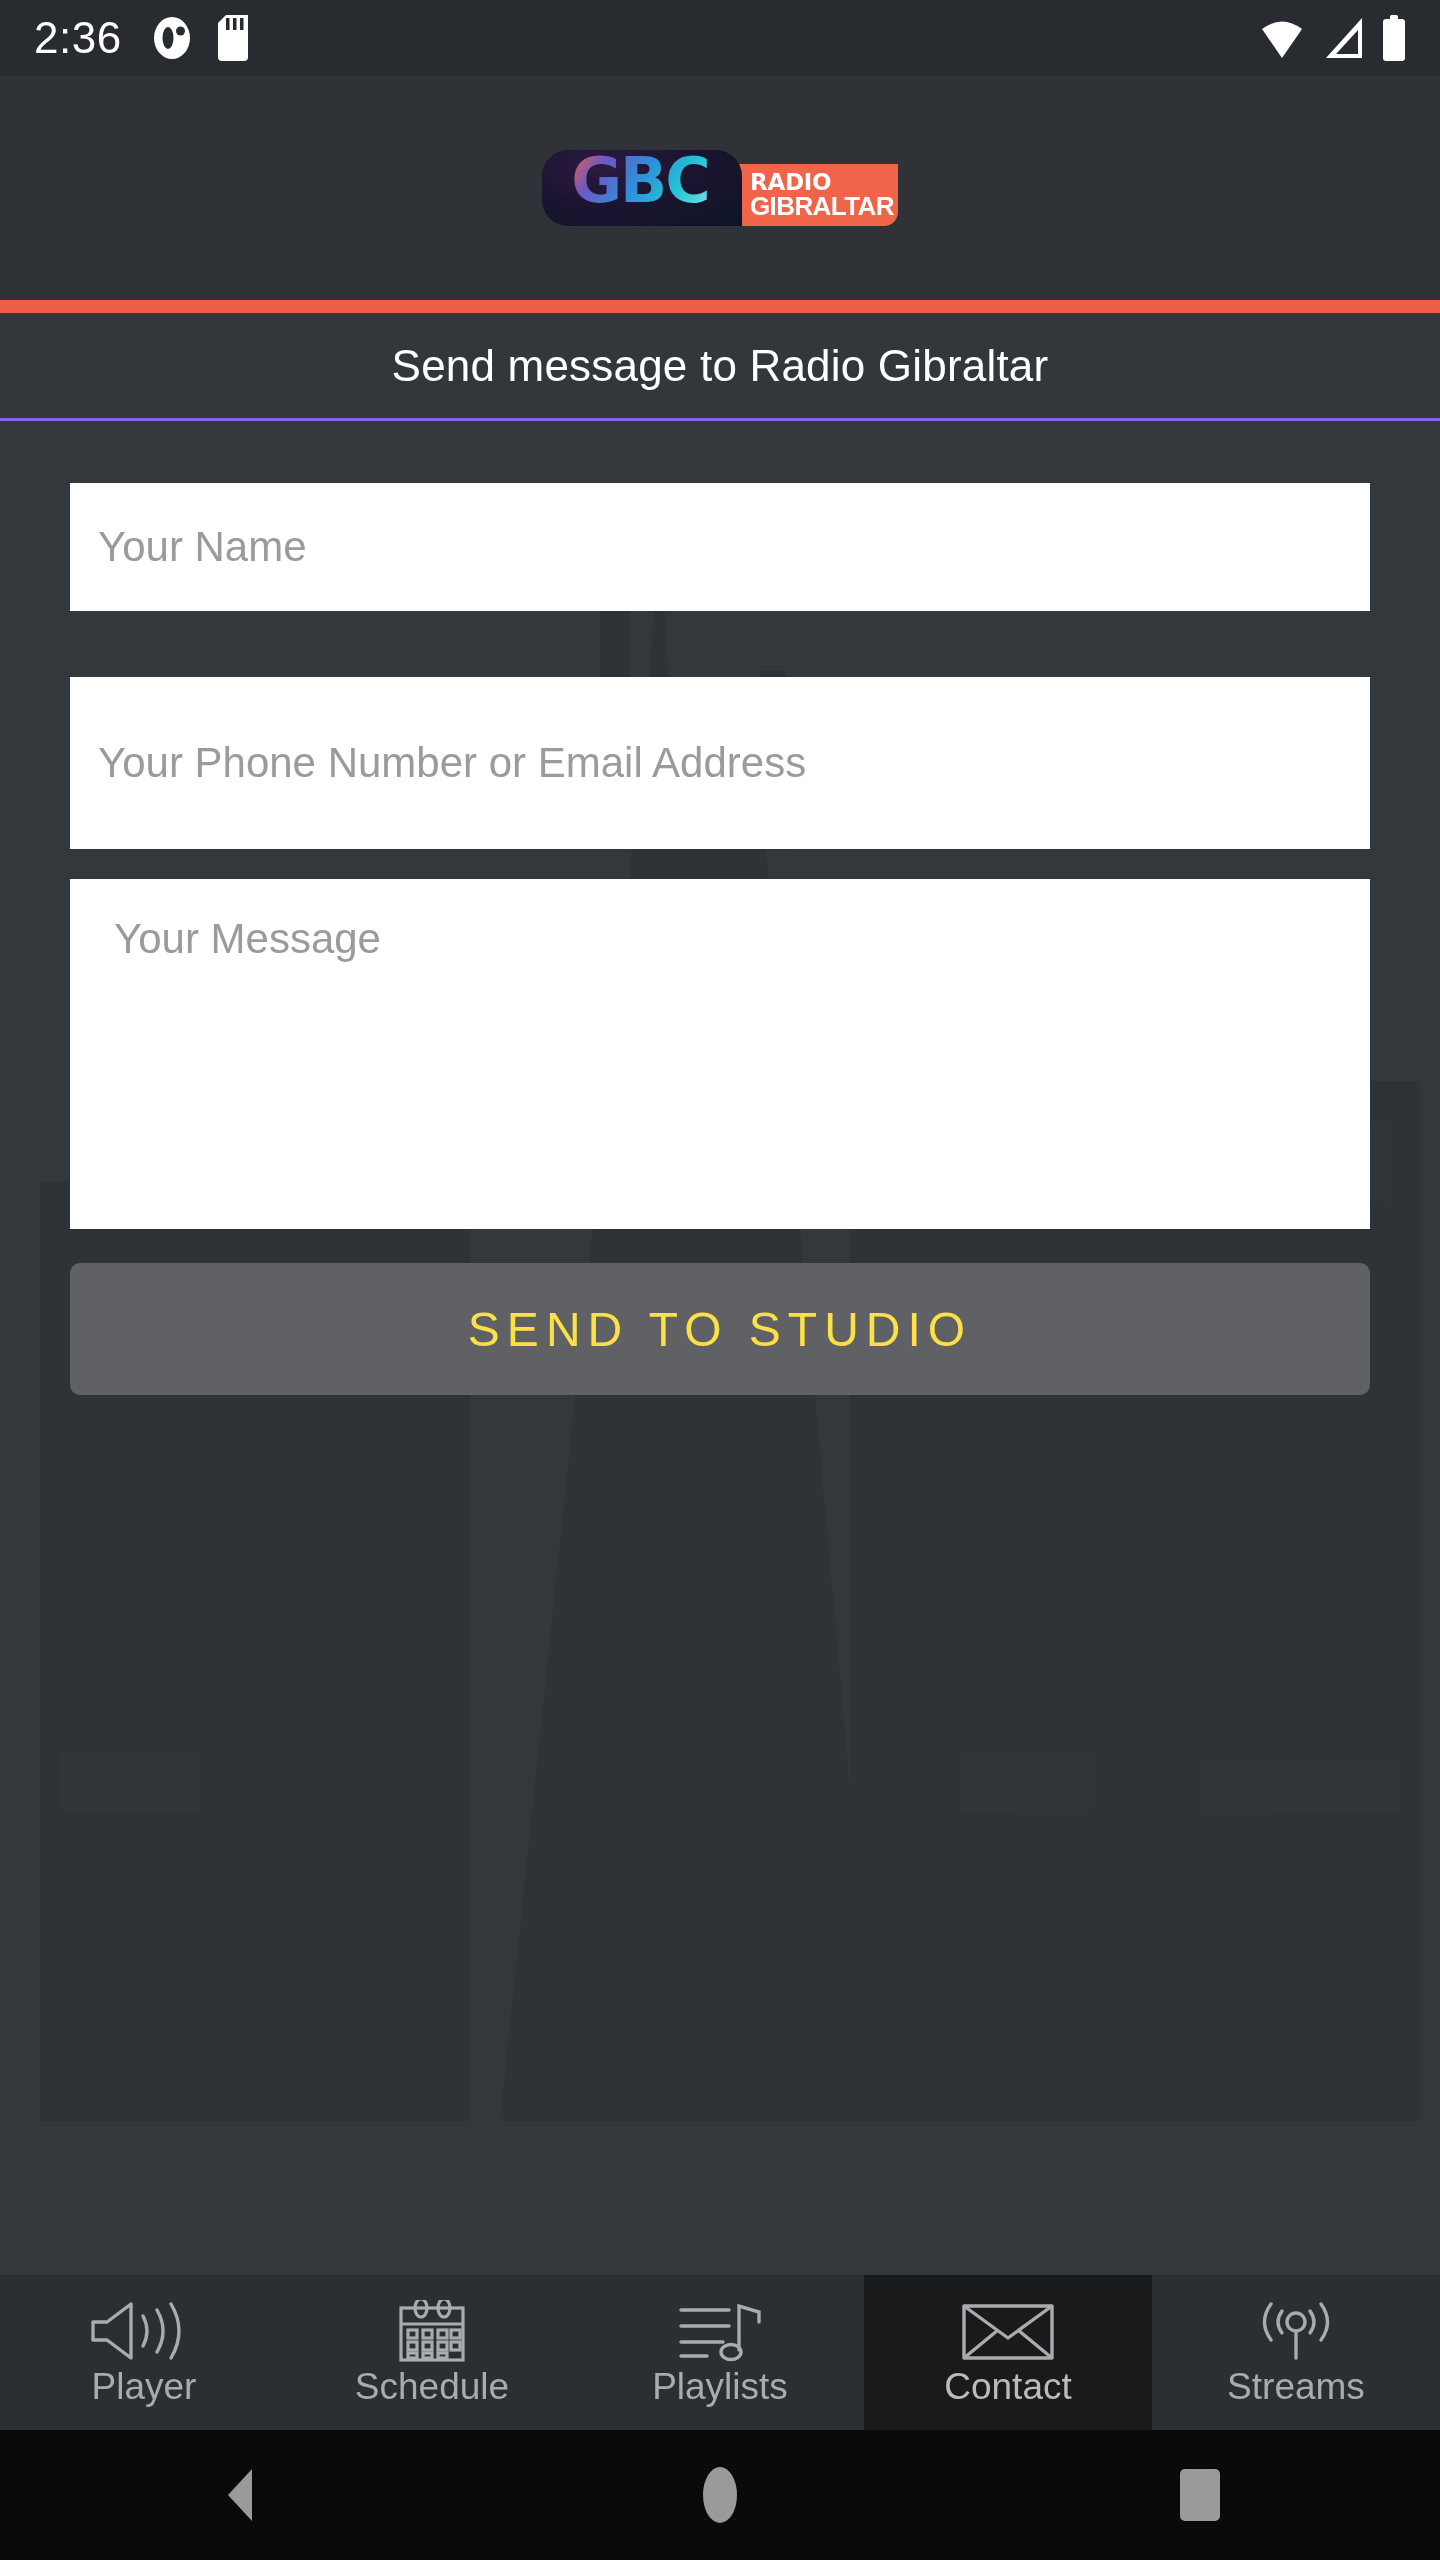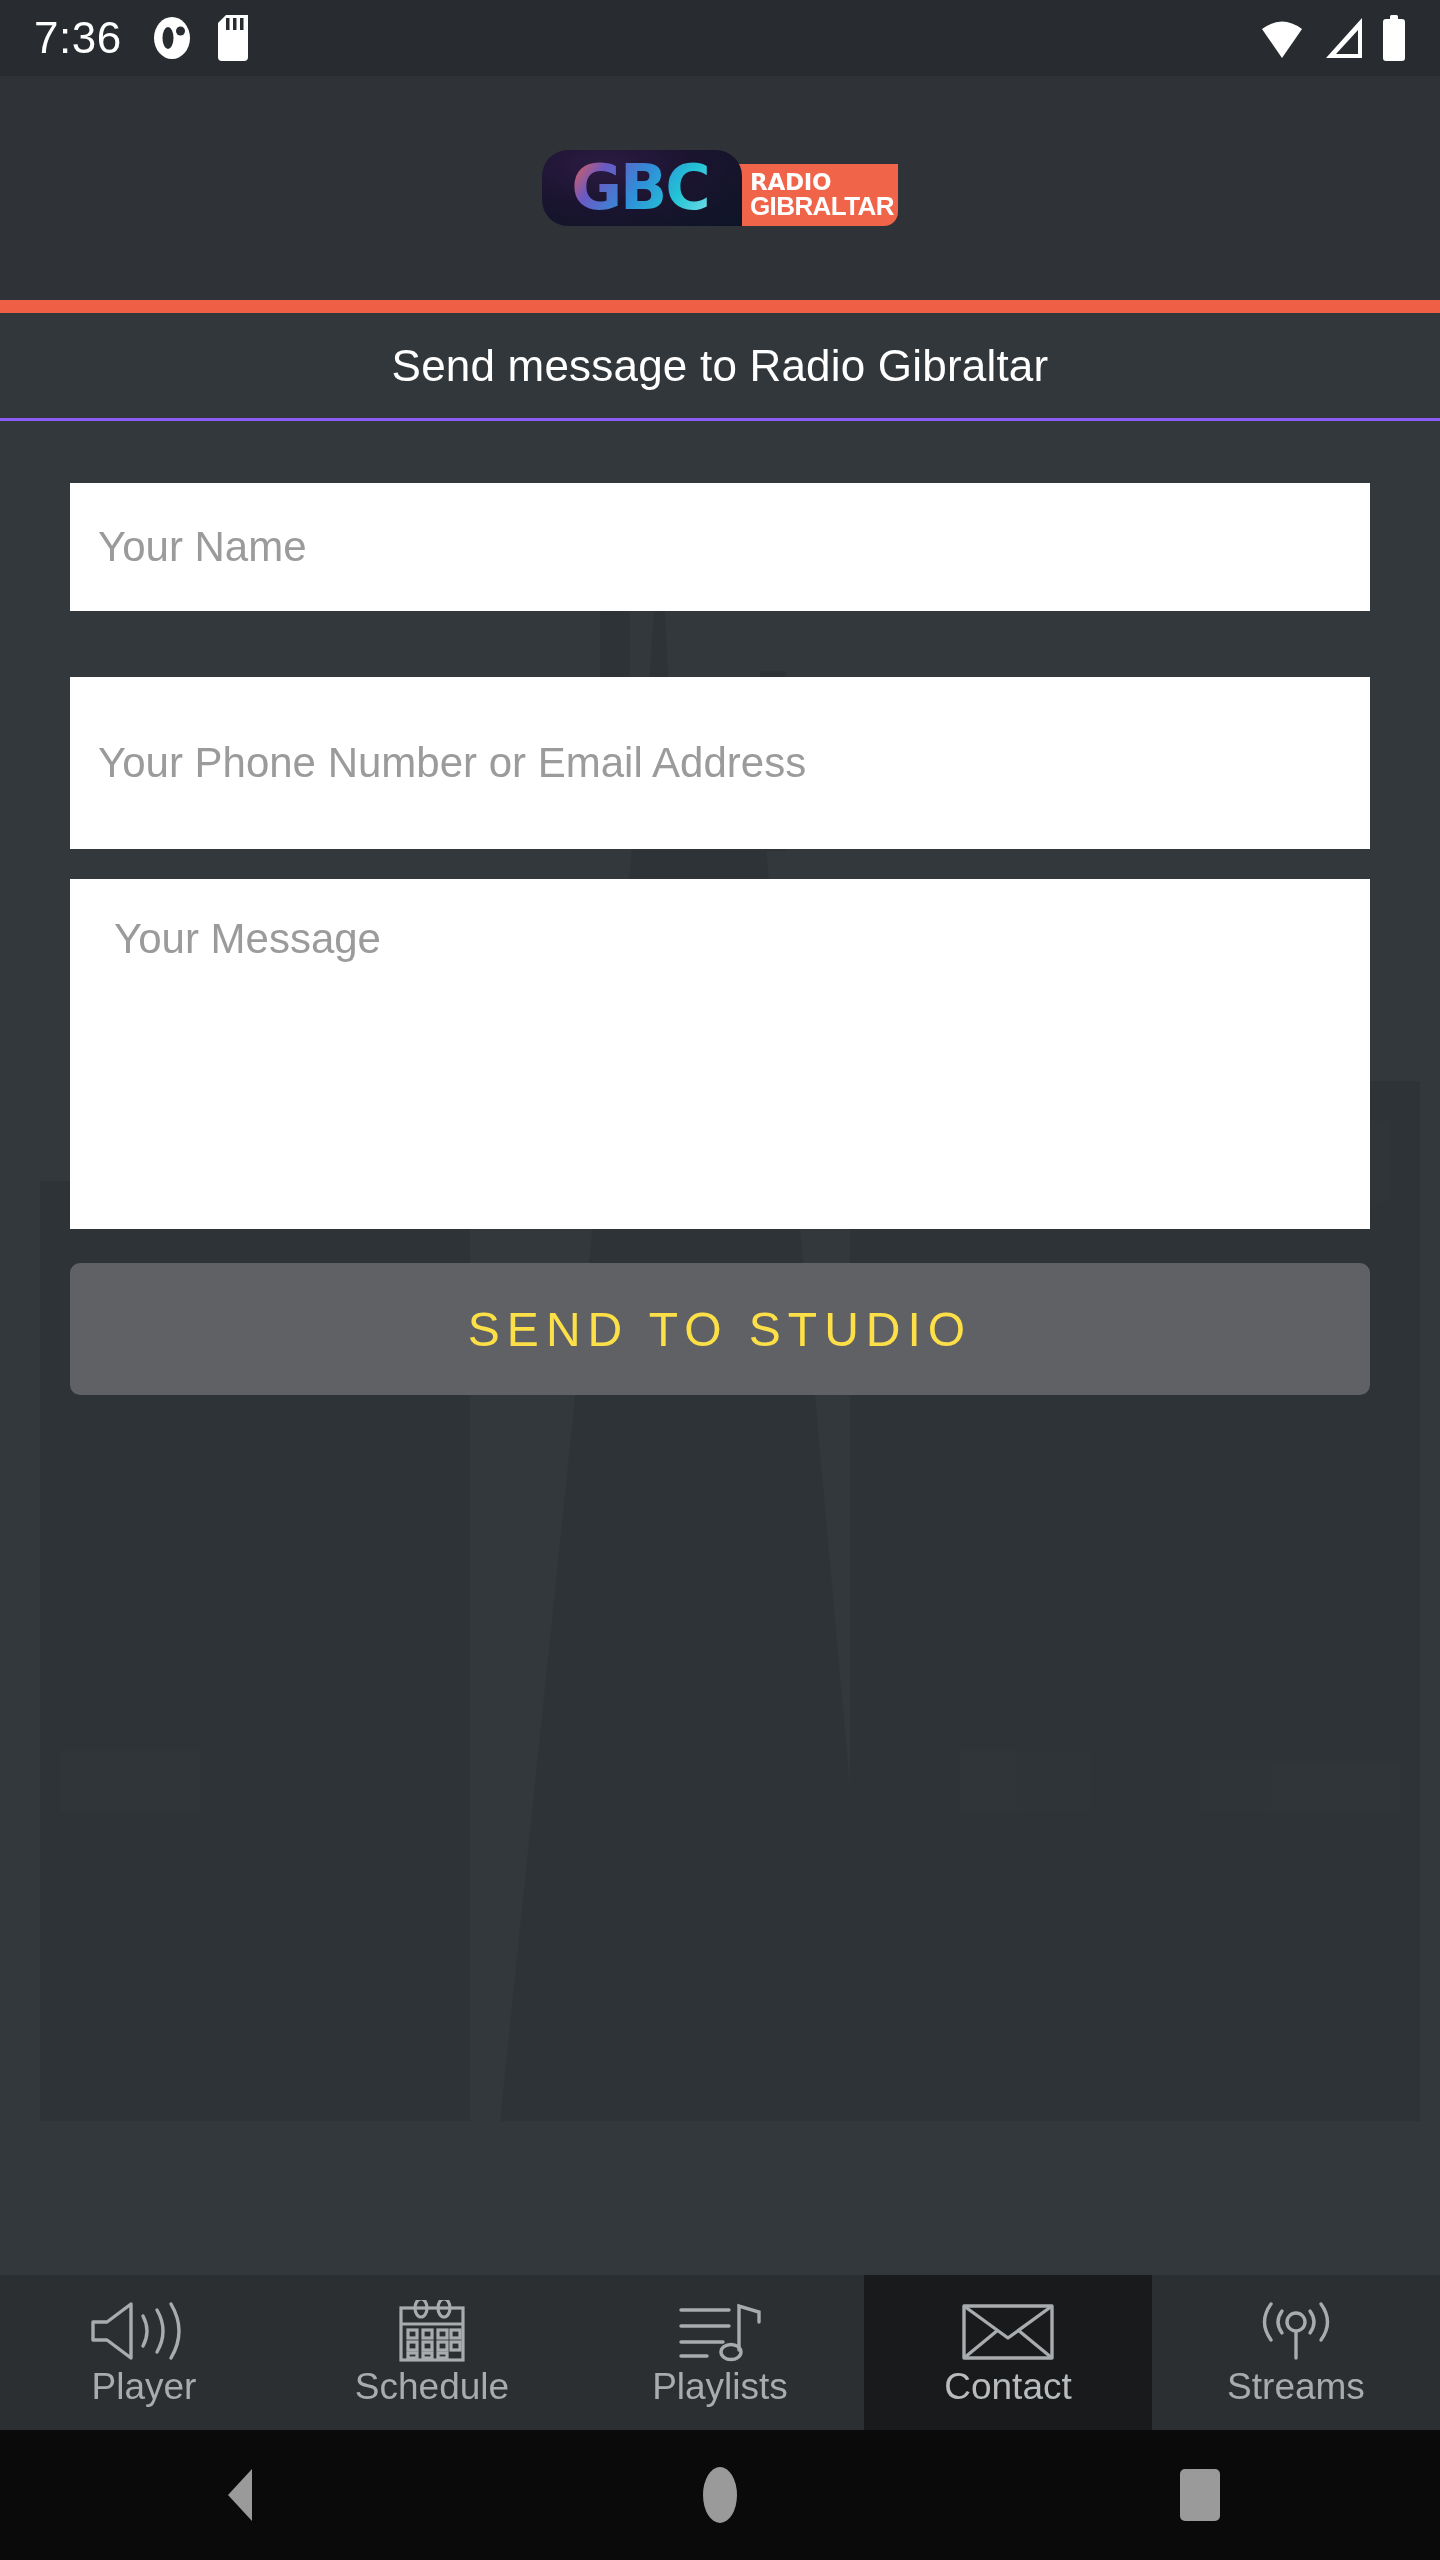--- a/index.html
+++ b/index.html
@@ -45,21 +45,21 @@
     display:flex; align-items:stretch;
     position:relative;
   }
   .logo-left{
     width:200px;
     background:radial-gradient(ellipse at 30% 20%, #2b1b42 0%, #1b1430 45%, #0d1526 100%);
     border-top-left-radius:26px;
     border-bottom-left-radius:26px;
     border-top-right-radius:26px;
     position:relative;
-    display:flex; align-items:center; justify-content:center;
+    display:flex; align-items:flex-start; justify-content:center;
     overflow:hidden;
   }
   .logo-gbc{
     font-family:"DejaVu Sans", sans-serif;
     font-size:62px; font-weight:bold;
     letter-spacing:-2px;
     line-height:1;
     background:linear-gradient(125deg,#f4603f 0%,#6b59c4 22%,#2f8fd8 48%,#23c3d6 72%,#7fe4ea 100%);
     -webkit-background-clip:text;
     background-clip:text;
@@ -187,21 +187,21 @@
   }
   .nav-home{ width:34px;height:56px;border-radius:50%;background:#9a9a9a;}
   .nav-recent{ width:40px;height:52px;border-radius:5px;background:#9a9a9a;}
 </style>
 </head>
 <body>
 
 <div class="phone">
 
   <div class="statusbar">
-    <div class="sb-time">7:36</div>
+    <div class="sb-time">2:36</div>
     <div class="sb-left-icons">
       <span>
         <svg class="ico-svg" width="40" height="44" viewBox="0 0 40 44">
           <ellipse cx="20" cy="22" rx="18" ry="21" fill="#fff"></ellipse>
           <ellipse cx="16" cy="22" rx="5.5" ry="11" fill="#282c30"></ellipse>
           <circle cx="28.5" cy="15" r="4.5" fill="#282c30"></circle>
         </svg>
       </span>
       <span>
         <svg class="ico-svg" width="30" height="46" viewBox="0 0 30 46">

